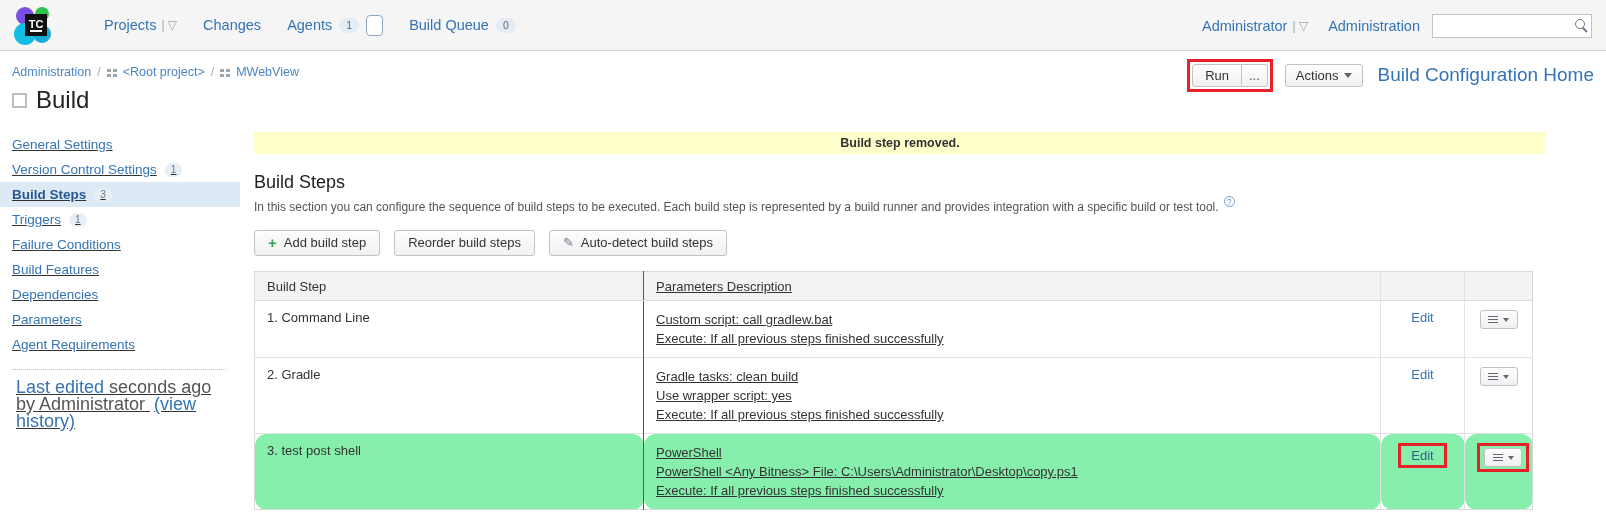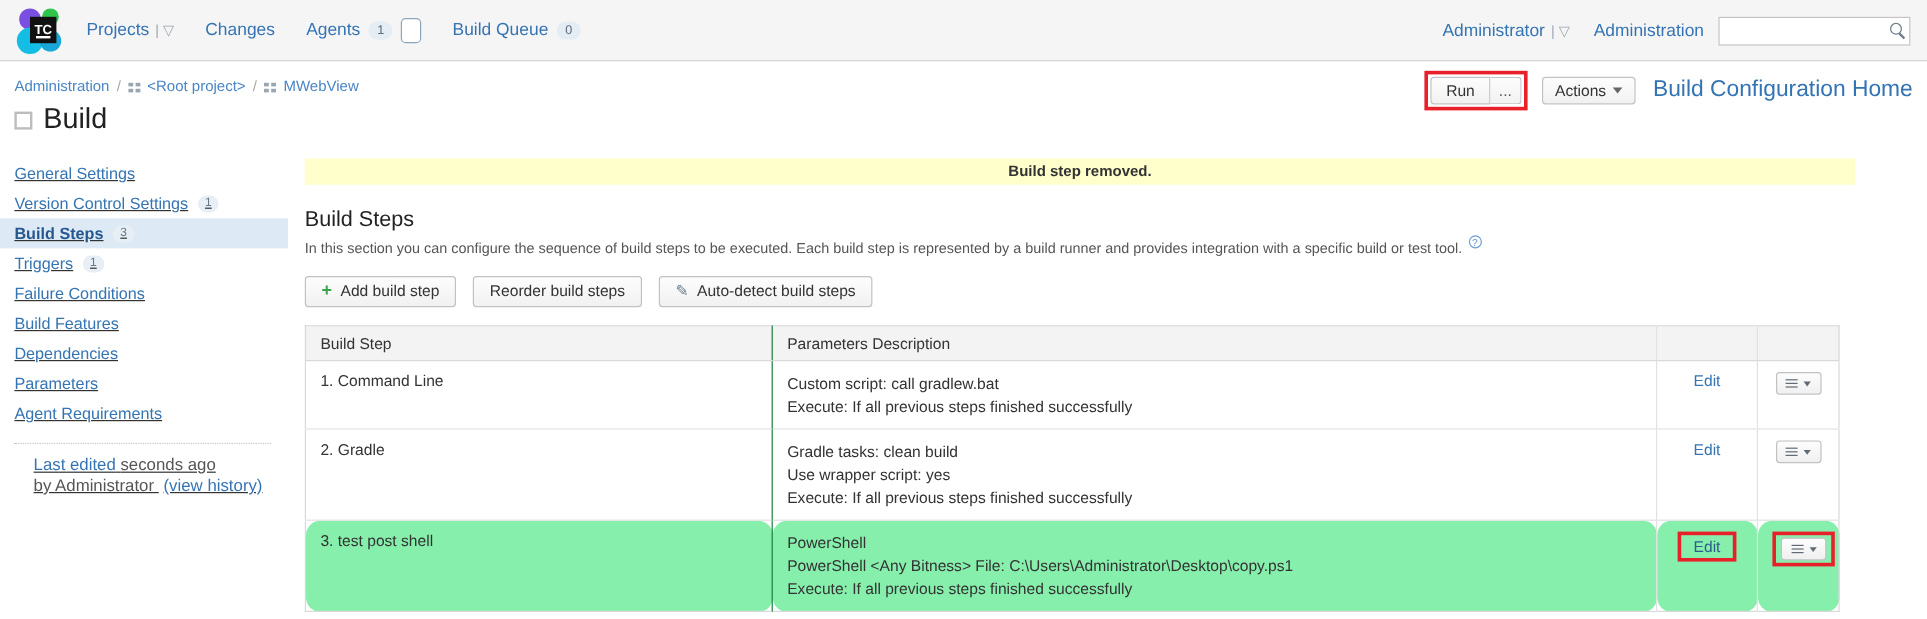--- a/index.html
+++ b/index.html
@@ -12,21 +12,21 @@
     color:#333;
     overflow:hidden;
     position:relative;
   }
 
   
   #topbar{
     position:absolute; left:0; top:0; width:1606px; height:51px;
     background:#f5f5f5;
     border-bottom:1px solid #d5d5d5;
-    display:flex; align-items:center;
+    display:flex; align-items:center;gap:32px;
   }
   #logo{ margin-left:12px; width:44px; height:42px; position:relative; }
   .nav-group{ display:flex; align-items:center; margin-left:16px; }
   .nav-item{
     color:#3574b3; font-size:14.5px; text-decoration:none;
     margin-right:26px; display:flex; align-items:center; white-space:nowrap;
   }
   .caretsep{ color:#9aa8b5; margin-left:5px; font-size:12px; }
   .pill{
     display:inline-block; margin-left:7px;
@@ -122,21 +122,21 @@
   .side-item.active .side-label{ font-weight:bold; color:#26588f; }
   .side-pill{
     margin-left:8px; background:#e7eef5; color:#6a7886;
     border-radius:9px; font-size:10px; line-height:14px; padding:0 6px; min-width:17px;
     text-align:center;
   }
   #side-divider{
     margin:12px 12px 0 12px; border-top:1px dotted #c4c4c4; width:214px;
   }
   #lastedited{
-    margin:9px 12px 0 28px; font-size:14px; color:#555; line-height:17px;
+    margin:9px 12px 0 16px; font-size:18px; color:#555; line-height:17px;
   }
   #lastedited a{ color:#3574b3; text-decoration:none; }
 
   
   #main{ position:absolute; left:254px; top:132px; width:1292px; }
   #notice{
     background:#ffffcc; height:22px; line-height:22px; text-align:center;
     font-size:12.5px; font-weight:bold; color:#333;
   }
   #sec-title{
@@ -165,21 +165,21 @@
     background:#f3f3f3; text-align:left; font-weight:normal;
     font-size:13px; color:#333; height:29px; padding:0 12px;
     border-bottom:1px solid #d9d9d9;
   }
   #steps td{
     border-top:1px solid #e2e2e2; padding:9px 12px; vertical-align:top;
     font-size:13px; color:#333;border-radius:12px;
   }
   #steps tr:first-child td{ border-top:0; }
   .col-name{ width:389px; border-right:1px solid #15803d; }
-  .col-params{ border-right:1px solid #e2e2e2; }
+  .col-params{ border-right:1px solid #e2e2e2;text-decoration:underline; }
   .col-edit{ width:84px; text-align:center; border-right:1px solid #e2e2e2; }
   .col-menu{ width:68px; text-align:center; }
   .pline{ line-height:19px; white-space:nowrap; }
   tr.hl td{ background:#86efac; }
   tr.hl td, tr.hl a{ color:#2f5d8c; }
   .edit-link{ color:#3574b3; text-decoration:none; font-size:13px; }
   .menu-btn{
     display:inline-flex; align-items:center; justify-content:center;
     width:38px; height:19px; border:1px solid #c2c2c2; border-radius:3px;
     background:linear-gradient(#fdfdfd,#f0f0f0); cursor:pointer;

